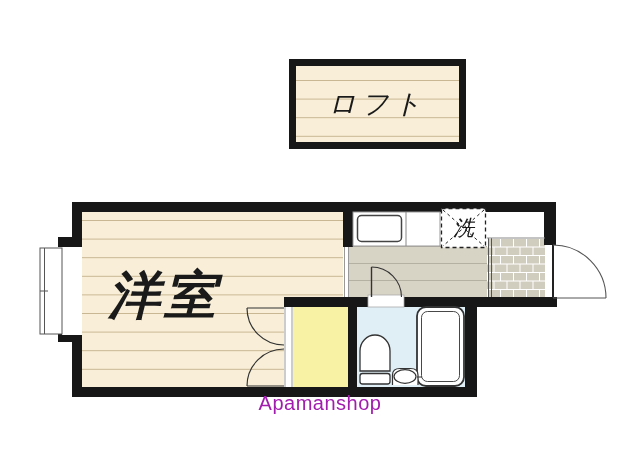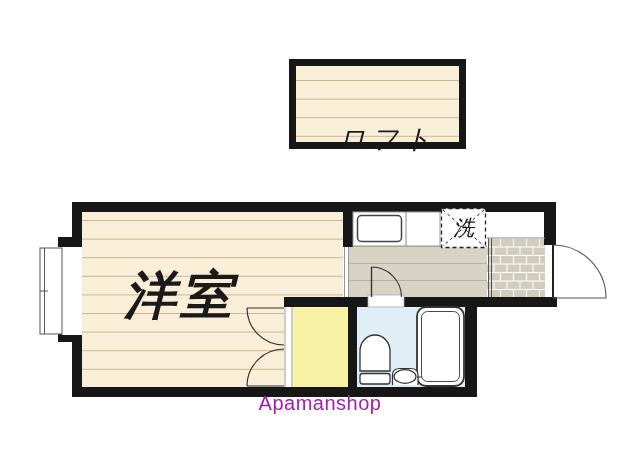--- a/index.html
+++ b/index.html
@@ -1,21 +1,21 @@
 <!DOCTYPE html>
 <html><head>
 <meta charset="utf-8">
 <style>
   html,body{margin:0;padding:0;background:#ffffff;}
   #canvas{position:relative;width:640px;height:455px;background:#ffffff;overflow:hidden;
           font-family:"DejaVu Serif", serif;}
   #plan-svg{position:absolute;left:0;top:0;}
   .lbl{position:absolute;text-align:center;color:#1a1a1a;white-space:nowrap;}
-  .lbl-loft{left:292px;top:86px;width:191px;font-style:italic;font-size:27px;letter-spacing:5px;margin-top:35px;}
-  .lbl-room{left:75px;top:261px;width:210px;font-style:italic;font-weight:bold;font-size:52px;letter-spacing:4px;}
+  .lbl-loft{left:282px;top:86px;width:191px;font-style:italic;font-size:27px;letter-spacing:5px;}
+  .lbl-room{left:59px;top:261px;width:210px;font-style:italic;font-weight:bold;font-size:52px;letter-spacing:4px;}
   .lbl-washer{left:441px;top:214px;width:45px;font-style:italic;font-size:21px;}
   .lbl-watermark{left:250px;top:392px;width:140px;font-family:"Liberation Sans", sans-serif;
                  font-size:20px;color:#a21caf;letter-spacing:0.5px;}
 </style>
 </head>
 <body>
 
 <div id="canvas">
 
   <svg id="plan-svg" width="640" height="455" viewBox="0 0 640 455">

